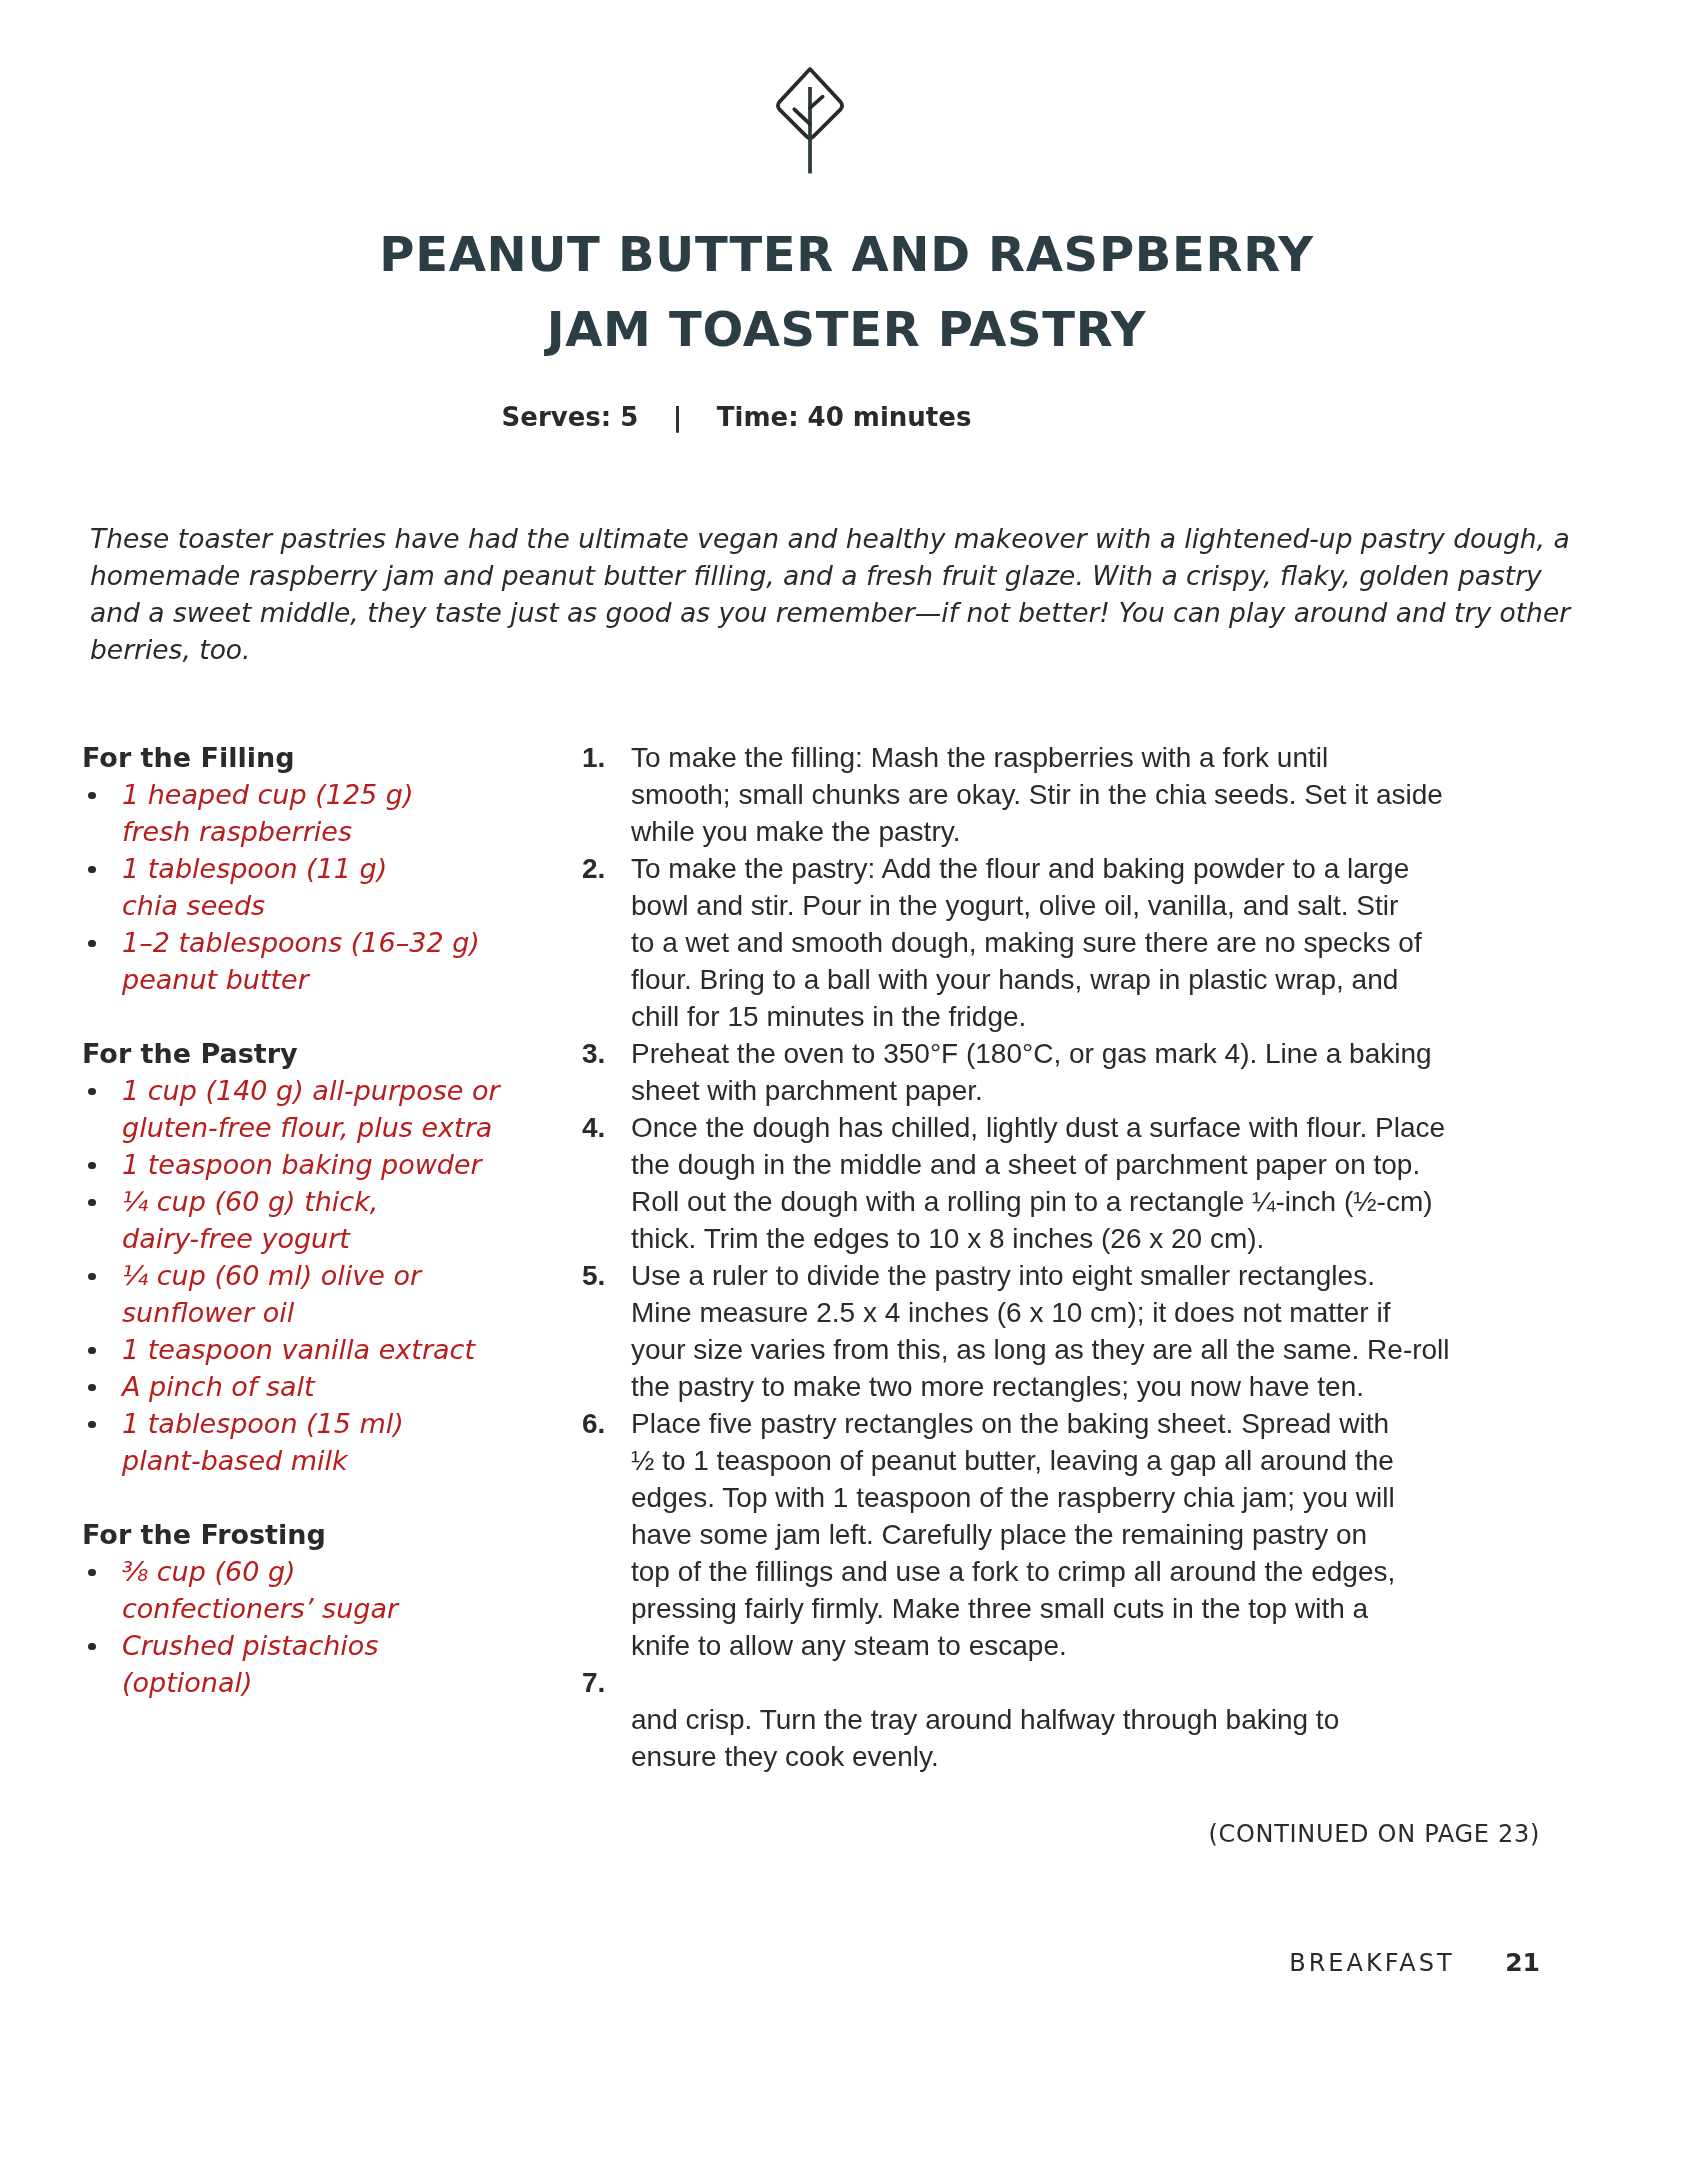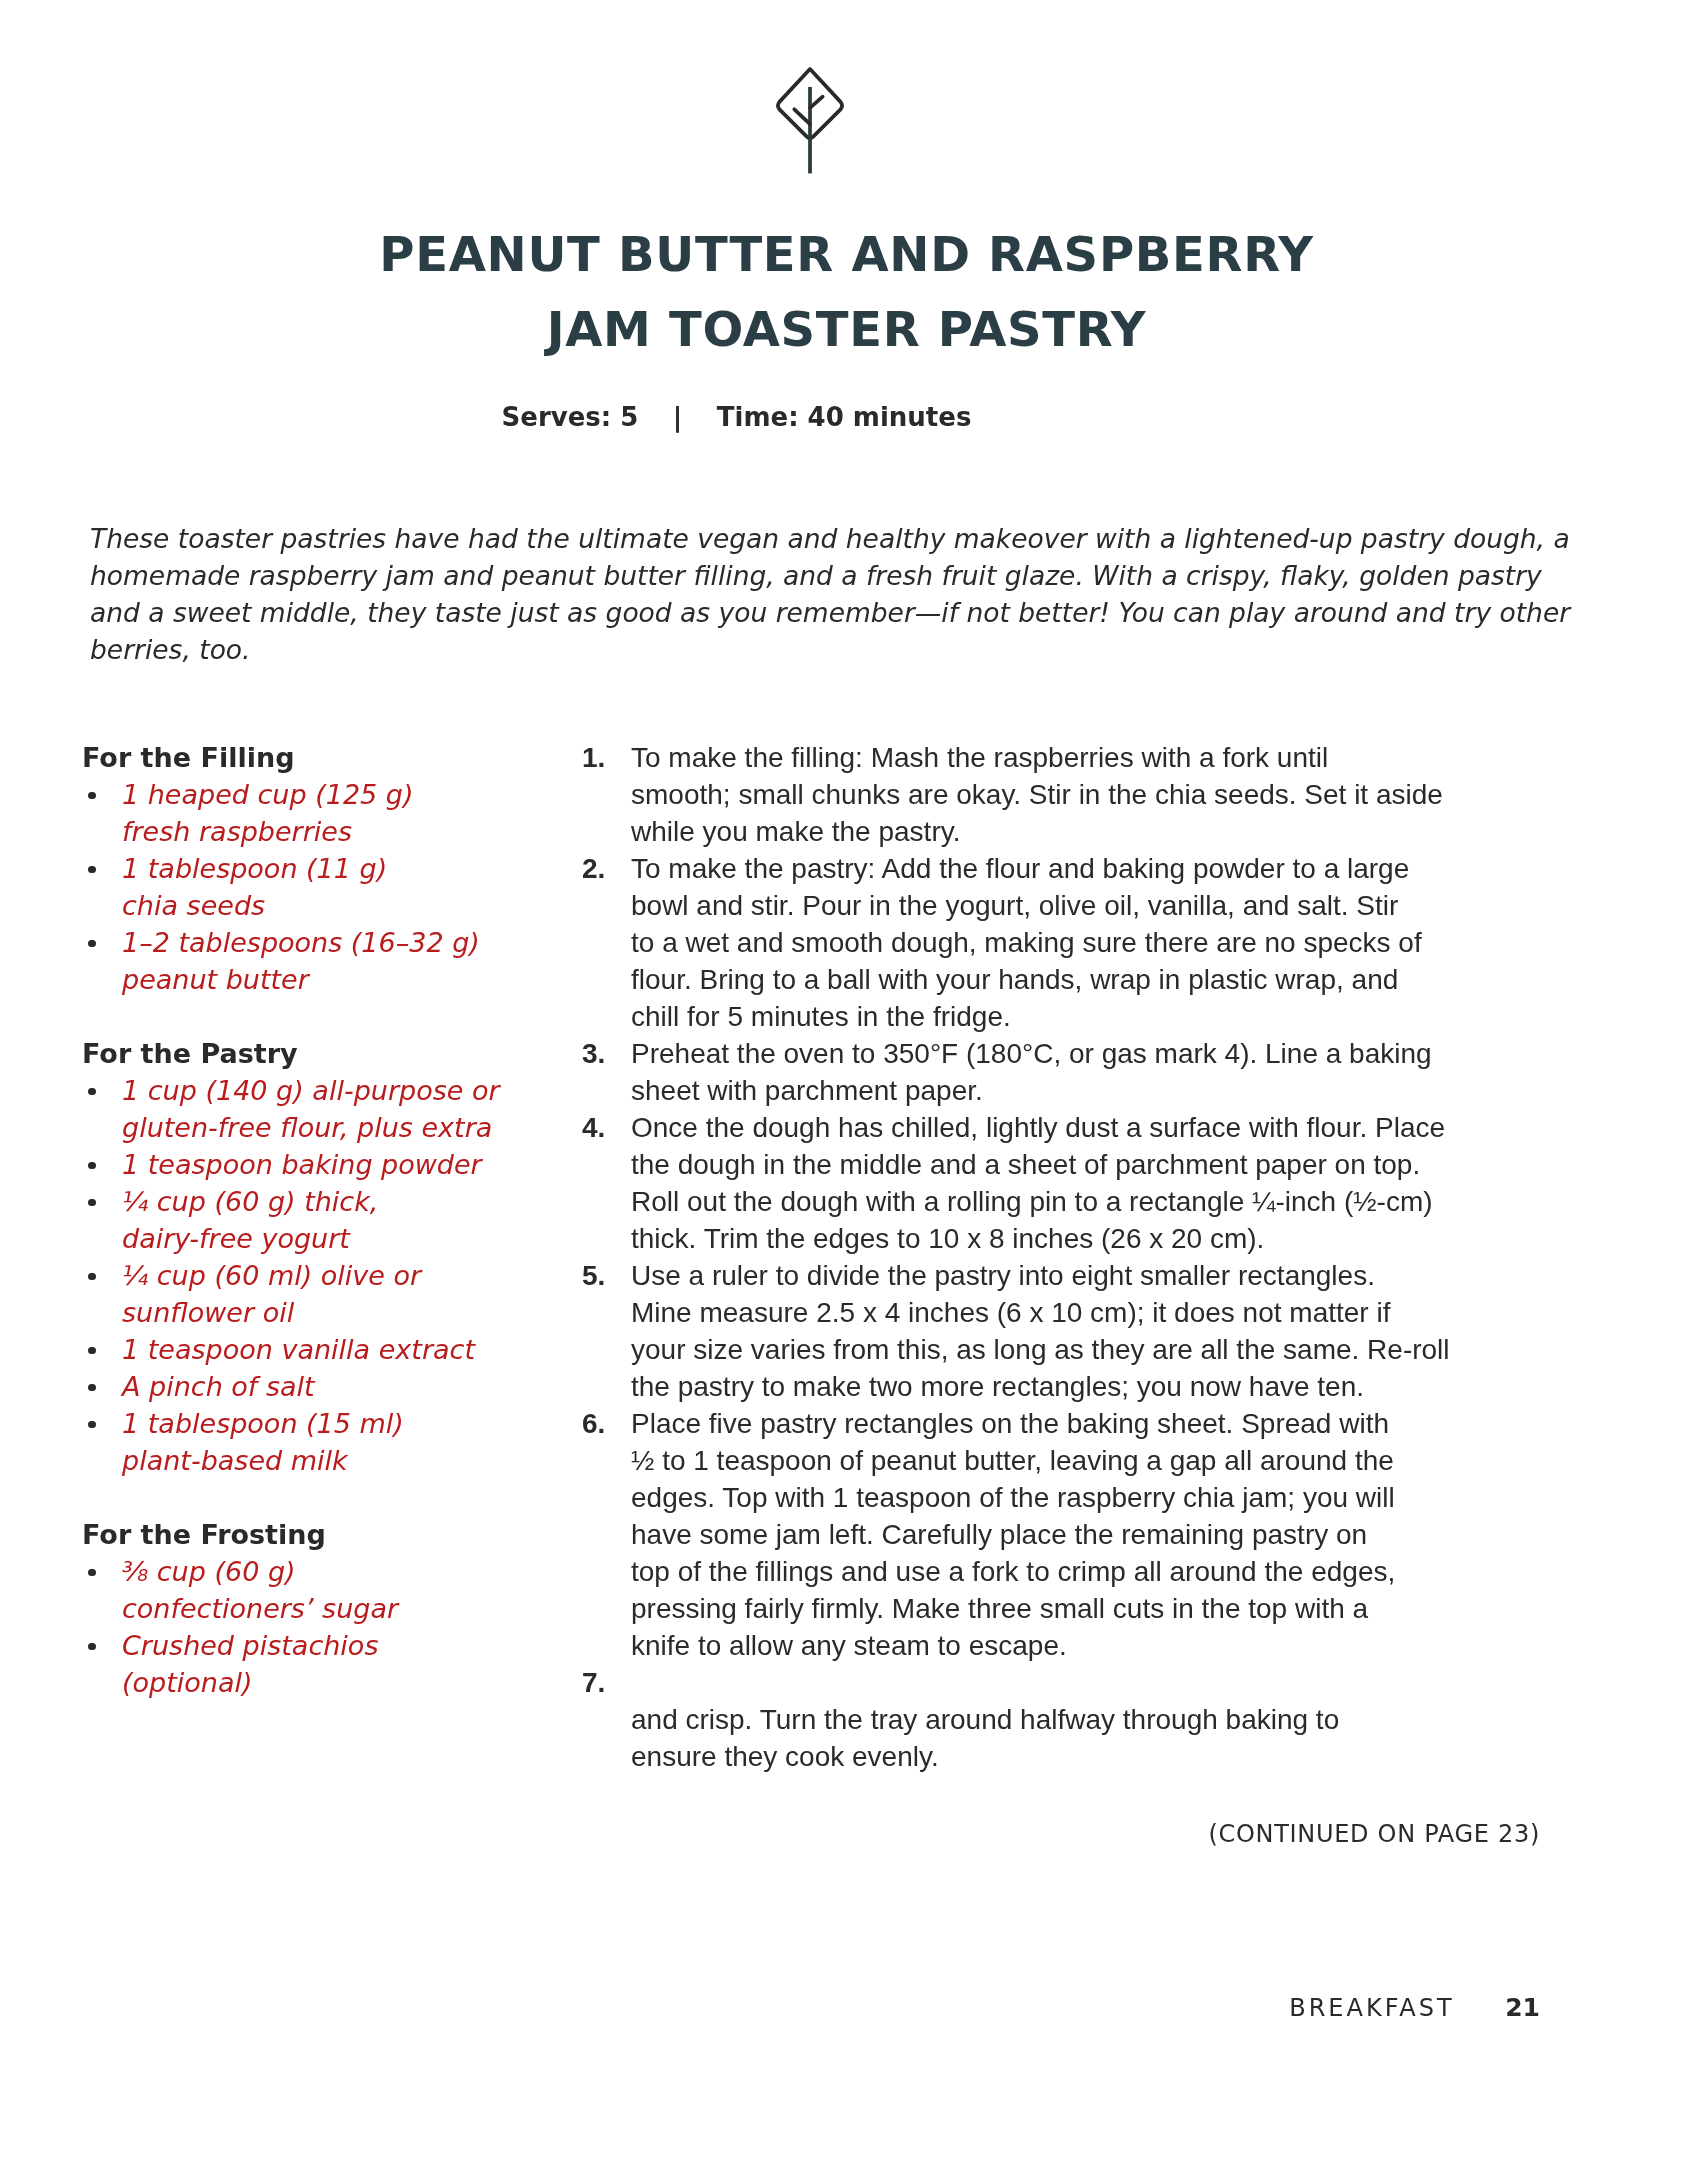--- a/index.html
+++ b/index.html
@@ -45,21 +45,21 @@
   .steps li {
     position: relative; padding-left: 49px;
     font-family: "Liberation Sans", sans-serif; font-size: 28px; line-height: 37px; color: #2a2a2a;
   }
   .steps .num { position: absolute; left: 0; top: 0; font-weight: bold; }
   .continued {
     position: absolute; right: 153px; top: 1820px;
     font-family: "DejaVu Sans", sans-serif; font-size: 24px; letter-spacing: 0.7px; color: #2a2a2a;
   }
   .footer {
-    position: absolute; right: 153px; top: 1993px;
+    position: absolute; right: 153px; top: 1948px;
     font-family: "DejaVu Sans", sans-serif; font-size: 24px; color: #2a2a2a;
   }
   .footer .section { letter-spacing: 3px; font-weight: normal; margin-right: 43px; }
   .footer .page { font-weight: bold; font-size: 25px; }
 </style>
 </head>
 <body>
 
 <div class="icon-wrap">
   <svg width="82" height="112" viewBox="0 0 110 150">
@@ -114,21 +114,21 @@
 </div>
 
 <div class="right-col">
   <ol class="steps">
     <li>
       <span class="num">1.</span>
       <span>To make the filling: Mash the raspberries with a fork until</span><br><span>smooth; small chunks are okay. Stir in the chia seeds. Set it aside</span><br><span>while you make the pastry.</span>
     </li>
     <li>
       <span class="num">2.</span>
-      <span>To make the pastry: Add the flour and baking powder to a large</span><br><span>bowl and stir. Pour in the yogurt, olive oil, vanilla, and salt. Stir</span><br><span>to a wet and smooth dough, making sure there are no specks of</span><br><span>flour. Bring to a ball with your hands, wrap in plastic wrap, and</span><br><span>chill for 5 minutes in the fridge.</span>
+      <span>To make the pastry: Add the flour and baking powder to a large</span><br><span>bowl and stir. Pour in the yogurt, olive oil, vanilla, and salt. Stir</span><br><span>to a wet and smooth dough, making sure there are no specks of</span><br><span>flour. Bring to a ball with your hands, wrap in plastic wrap, and</span><br><span>chill for 15 minutes in the fridge.</span>
     </li>
     <li>
       <span class="num">3.</span>
       <span>Preheat the oven to 350°F (180°C, or gas mark 4). Line a baking</span><br><span>sheet with parchment paper.</span>
     </li>
     <li>
       <span class="num">4.</span>
       <span>Once the dough has chilled, lightly dust a surface with flour. Place</span><br><span>the dough in the middle and a sheet of parchment paper on top.</span><br><span>Roll out the dough with a rolling pin to a rectangle ¼-inch (½-cm)</span><br><span>thick. Trim the edges to 10 x 8 inches (26 x 20 cm).</span>
     </li>
     <li>

